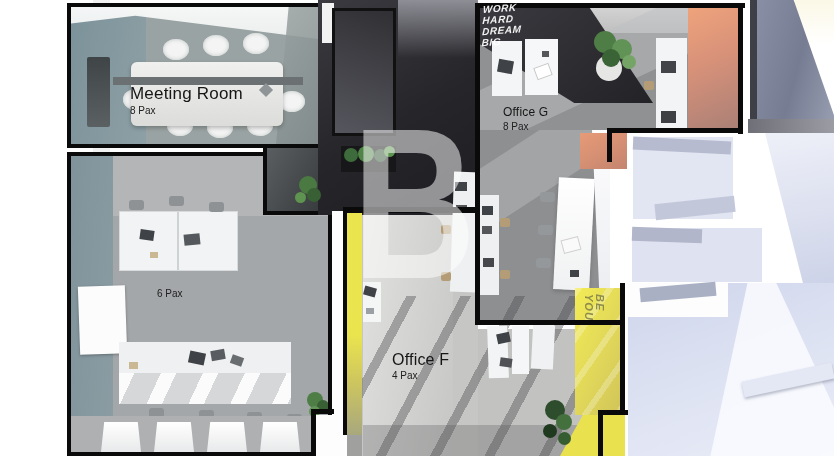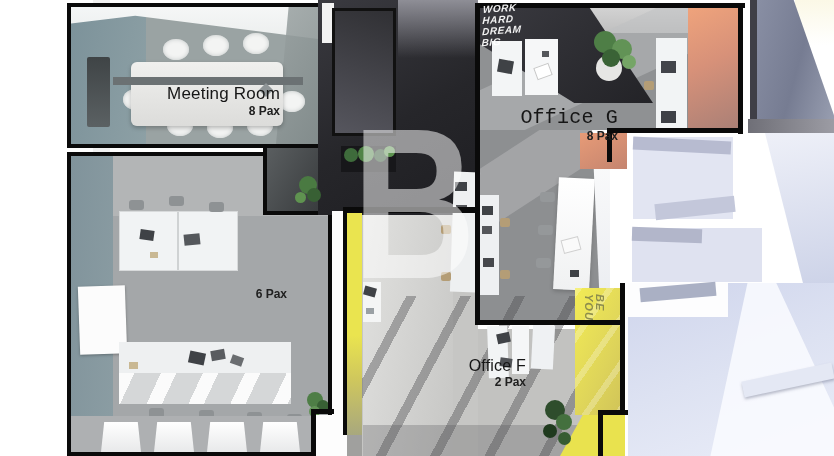--- a/index.html
+++ b/index.html
@@ -1,21 +1,21 @@
 <!DOCTYPE html>
 <html><head>
 <meta charset="utf-8">
 <style>
   html,body{margin:0;padding:0;background:#fff;}
   #stage{position:relative;width:834px;height:456px;background:#ffffff;overflow:hidden;
          font-family:"Liberation Sans",sans-serif;}
   .s{position:absolute;}
-  .room-label{position:absolute;text-align:right;color:#161616;z-index:40;line-height:1.15;}
+  .room-label{position:absolute;text-align:left;color:#161616;z-index:40;line-height:1.15;}
   .room-label .t{font-size:17px;letter-spacing:.2px;display:block;}
-  .room-label .p{font-size:12px;display:block;margin-top:1px;color:#202020;font-weight:bold;}
+  .room-label .p{font-size:10px;display:block;margin-top:1px;color:#202020;}
   .chair{position:absolute;width:26px;height:21px;background:#f3f4f3;border-radius:50%;
          box-shadow:inset 0 0 4px #c2c7c7;}
   .gchair{position:absolute;width:15px;height:10px;background:#8e9294;border-radius:3px;}
   .bchair{position:absolute;width:10px;height:9px;background:#b49d76;border-radius:2px;}
   .pl{position:absolute;border-radius:50%;}
   .laptop{position:absolute;background:#3f4246;}
   .border-seg{position:absolute;background:#0a0a0a;z-index:30;}
   .wedgegray{position:absolute;}
   #watermark{position:absolute;left:352px;top:96px;font-size:215px;line-height:1;font-weight:700;
              color:rgba(255,255,255,.52);z-index:60;transform:scaleX(.8);transform-origin:left top;}
@@ -143,23 +143,23 @@
 
   <div class="s" style="left:347px;top:213px;width:15px;height:222px;background:linear-gradient(#eae44f 0%,#eae44f 55%,#cfc75d 75%,#a8a87e 100%);z-index:12;"></div>
   <div class="s" style="left:347px;top:435px;width:15px;height:21px;background:#a0a09e;z-index:12;"></div>
   <div class="border-seg" style="left:343px;top:207px;width:4px;height:228px;"></div>
   <div class="border-seg" style="left:343px;top:207px;width:137px;height:6px;"></div>
 
   <div class="pl" style="left:545px;top:400px;width:20px;height:20px;background:#2e4d2c;z-index:13;"></div>
   <div class="pl" style="left:556px;top:414px;width:16px;height:16px;background:#44703e;z-index:13;"></div>
   <div class="pl" style="left:543px;top:424px;width:14px;height:14px;background:#1f3a1e;z-index:13;"></div>
   <div class="pl" style="left:558px;top:432px;width:13px;height:13px;background:#365c32;z-index:13;"></div>
-  <div class="room-label" style="left:411px;top:351px;width:115px;margin-top:6px;">
+  <div class="room-label" style="left:392px;top:351px;width:115px;">
     <span class="t" style="font-size:16px;">Office F</span>
-    <span class="p">2 Pax</span>
+    <span class="p">4 Pax</span>
   </div>
 
   <div class="s" style="left:478px;top:3px;width:264px;height:127px;background:#8f9193;overflow:hidden;z-index:6;">
     <div class="s" style="left:55px;top:0;width:209px;height:30px;background:linear-gradient(#d6d6d6,#bfbfbf);"></div>
     <div class="s" style="left:-30px;top:28px;width:330px;height:55px;background:rgba(190,191,193,.5);transform:rotate(-25deg);"></div>
     <div class="s" style="left:0;top:0;width:175px;height:100px;background:linear-gradient(140deg,#3a3a40,#232327);clip-path:polygon(0 2%,62% 0,100% 100%,55% 100%,0 40%);"></div>
     <div class="s" style="left:14px;top:38px;width:30px;height:55px;background:#f3f5f6;"></div>
     <div class="s" style="left:47px;top:36px;width:33px;height:56px;background:#f6f7f8;"></div>
     <div class="laptop" style="left:20px;top:57px;width:15px;height:13px;transform:rotate(10deg);"></div>
     <div class="s" style="left:57px;top:62px;width:14px;height:11px;background:#ffffff;border:1px solid #c8c8c8;transform:rotate(-20deg);"></div>
@@ -214,21 +214,21 @@
   <div class="border-seg" style="left:598px;top:410px;width:30px;height:5px;"></div>
   <div class="border-seg" style="left:598px;top:410px;width:5px;height:46px;"></div>
 
   <div id="worktext">
     <div>WORK</div>
     <div>HARD</div>
     <div>DREAM</div>
     <div>BIG</div>
   </div>
   <div class="room-label" style="left:503px;top:106px;width:115px;">
-    <span class="t" style="font-size:20px;font-family:Liberation Mono, monospace;">Office G</span>
+    <span class="t" style="font-size:12px;">Office G</span>
     <span class="p">8 Pax</span>
   </div>
 
   <div class="s" style="left:795px;top:0;width:39px;height:45px;background:linear-gradient(#fbf8e6,rgba(255,255,255,0));z-index:4;"></div>
   <div class="wedgegray" style="left:750px;top:0;width:84px;height:131px;background:linear-gradient(105deg,#8b91a6 0%,#767c92 55%,#9aa0b2 100%);clip-path:polygon(8% 0,52% 0,100% 88%,100% 100%,8% 100%);z-index:5;"></div>
   <div class="s" style="left:750px;top:0;width:7px;height:131px;background:#3f3f47;z-index:6;"></div>
   <div class="s" style="left:748px;top:119px;width:86px;height:14px;background:linear-gradient(90deg,#6f6f77,#9c9ca4);z-index:6;"></div>
 
   <div class="s" style="left:633px;top:137px;width:100px;height:82px;background:#e2e5f2;z-index:4;"></div>
   <div class="s" style="left:633px;top:139px;width:98px;height:13px;background:#b7bbd0;transform:rotate(3deg);z-index:5;"></div>

